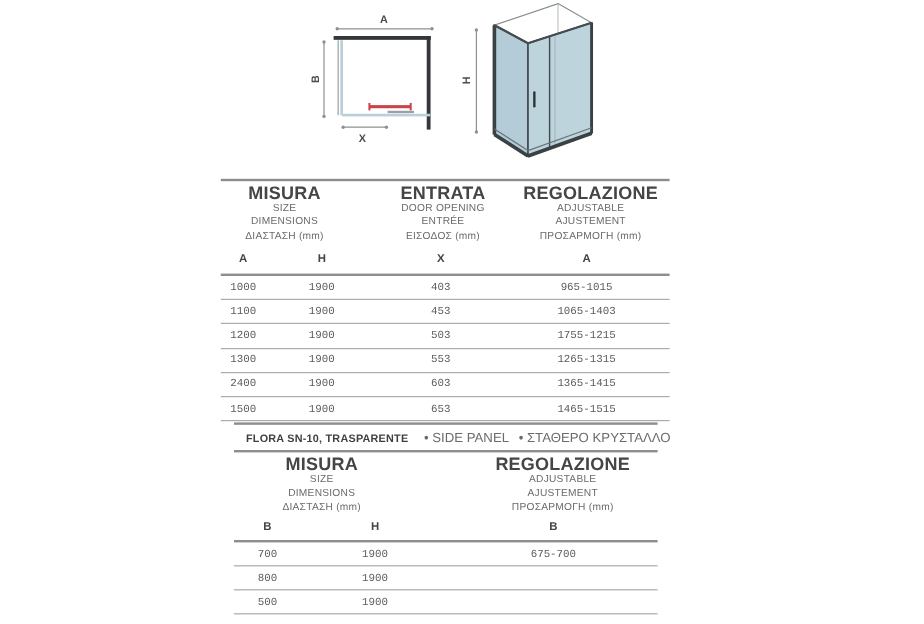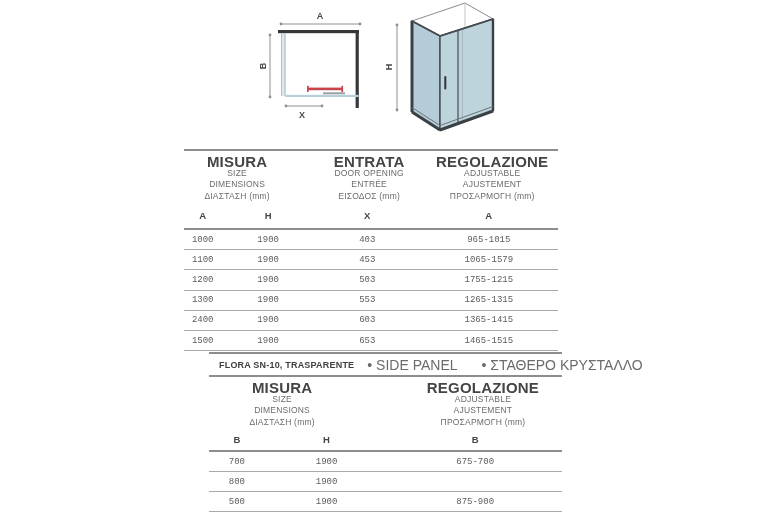--- a/index.html
+++ b/index.html
@@ -7,21 +7,21 @@
     position:relative;width:770px;height:520px;background:#ffffff;overflow:hidden;
     font-family:"Liberation Sans", sans-serif;color:#555;
   }
   svg{position:absolute;display:block;}
   .plan-svg{left:252px;top:4px;}
   .iso-svg{left:378px;top:0px;}
   .dim-label{font-family:"Liberation Sans",sans-serif;font-size:9px;font-weight:bold;fill:#4a4a4a;}
 
   
   .t1{position:absolute;left:184px;top:149px;width:374px;}
-  .t2{position:absolute;left:209px;top:352px;width:353px;}
+  .t2{position:absolute;left:195px;top:352px;width:353px;}
 
   .groups{position:relative;height:52px;border-top:2px solid #8d8d8d;}
   .group{position:absolute;top:5px;transform:translateX(-50%);text-align:center;white-space:nowrap;}
   .t1 .g1{left:14.2%}.t1 .g2{left:49.5%}.t1 .g3{left:82.4%}
   .t2 .g1{left:20.7%}.t2 .g2{left:77.6%}
   .g-line{font-size:8.5px;line-height:11.5px;color:#6b6b6b;letter-spacing:.2px;}
   .g-line.bold{font-weight:bold;color:#454545;font-size:15px;}
 
   .grid4{display:grid;grid-template-columns:10% 25% 28% 37%;}
   .grid3{display:grid;grid-template-columns:15.8% 35% 49.2%;}
@@ -30,23 +30,23 @@
   .subrow{height:25px;align-items:center;border-bottom:2px solid #8d8d8d;
           font-weight:bold;color:#454545;font-size:9.5px;}
   .t2 .subrow{height:21px;}
   .datarow{height:19.2px;align-items:center;border-bottom:1px solid #ababab;
            font-size:9px;color:#5c5c5c;font-family:Liberation Mono, monospace;}
   .t2 .datarow{height:19px;}
 
   .title-row{height:25px;border-top:2px solid #8d8d8d;border-bottom:2px solid #8d8d8d;
              display:flex;align-items:center;padding-left:10px;box-sizing:border-box;white-space:nowrap;}
   .title-bold{font-size:9px;font-weight:bold;color:#3f3f3f;letter-spacing:.2px;}
-  .title-item{font-size:14px;color:#6b6b6b;}
+  .title-item{font-size:11px;color:#6b6b6b;}
   .title-item.i1{margin-left:13px;}
-  .title-item.i2{margin-left:24px;}
+  .title-item.i2{margin-left:8px;}
 </style>
 </head>
 <body>
 
 <div class="canvas">
 
   <svg class="plan-svg" width="120" height="130" viewBox="0 0 120 130">
 
     <line x1="29" y1="20" x2="108" y2="20" stroke="#8f8f8f" stroke-width="1"></line>
     <circle cx="29" cy="20" r="1.4" fill="#8f8f8f"></circle>
@@ -136,21 +136,21 @@
     <div class="datarow grid4">
       <span>1000</span>
         <span>1900</span>
         <span>403</span>
         <span>965-1015</span>
     </div>
     <div class="datarow grid4">
       <span>1100</span>
         <span>1900</span>
         <span>453</span>
-        <span>1065-1579</span>
+        <span>1065-1403</span>
     </div>
     <div class="datarow grid4">
       <span>1200</span>
         <span>1900</span>
         <span>503</span>
         <span>1755-1215</span>
     </div>
     <div class="datarow grid4">
       <span>1300</span>
         <span>1900</span>
@@ -201,17 +201,16 @@
         <span>1900</span>
         <span>675-700</span>
     </div>
     <div class="datarow grid3">
       <span>800</span>
         <span>1900</span>
     </div>
     <div class="datarow grid3">
       <span>500</span>
         <span>1900</span>
-        <span>875-900</span>
     </div>
   </div>
 
 </div>
 
 </body></html>

